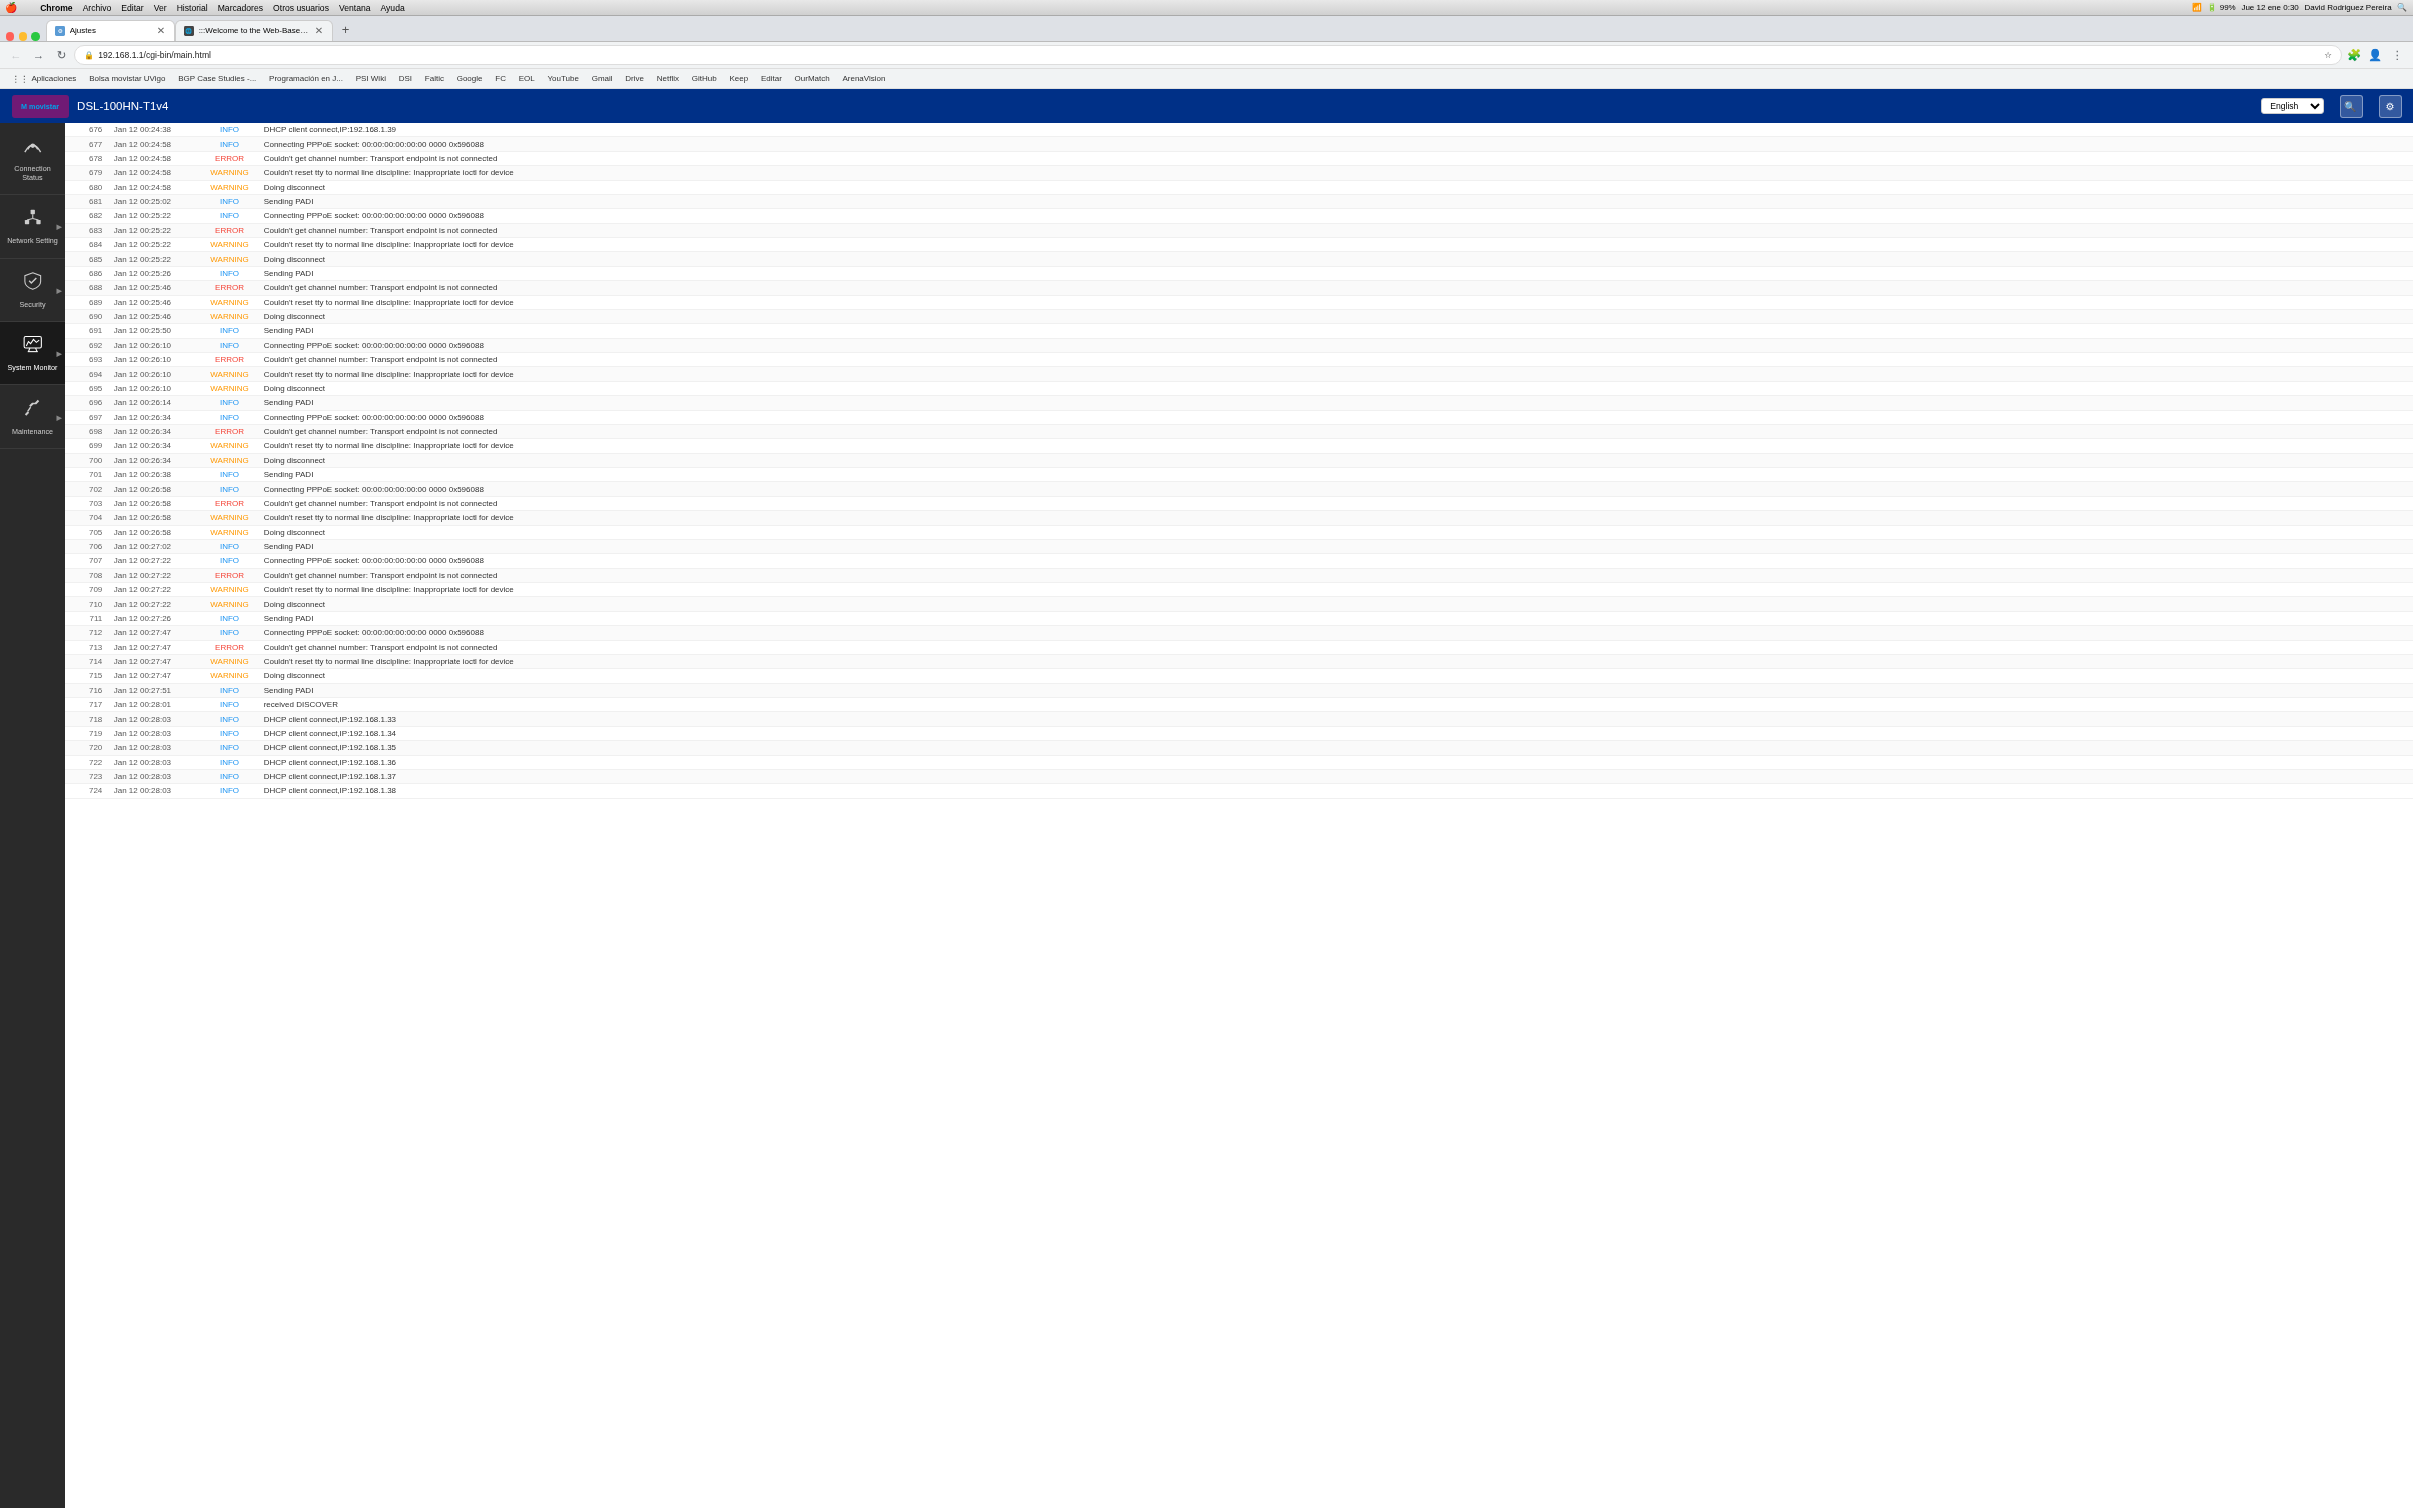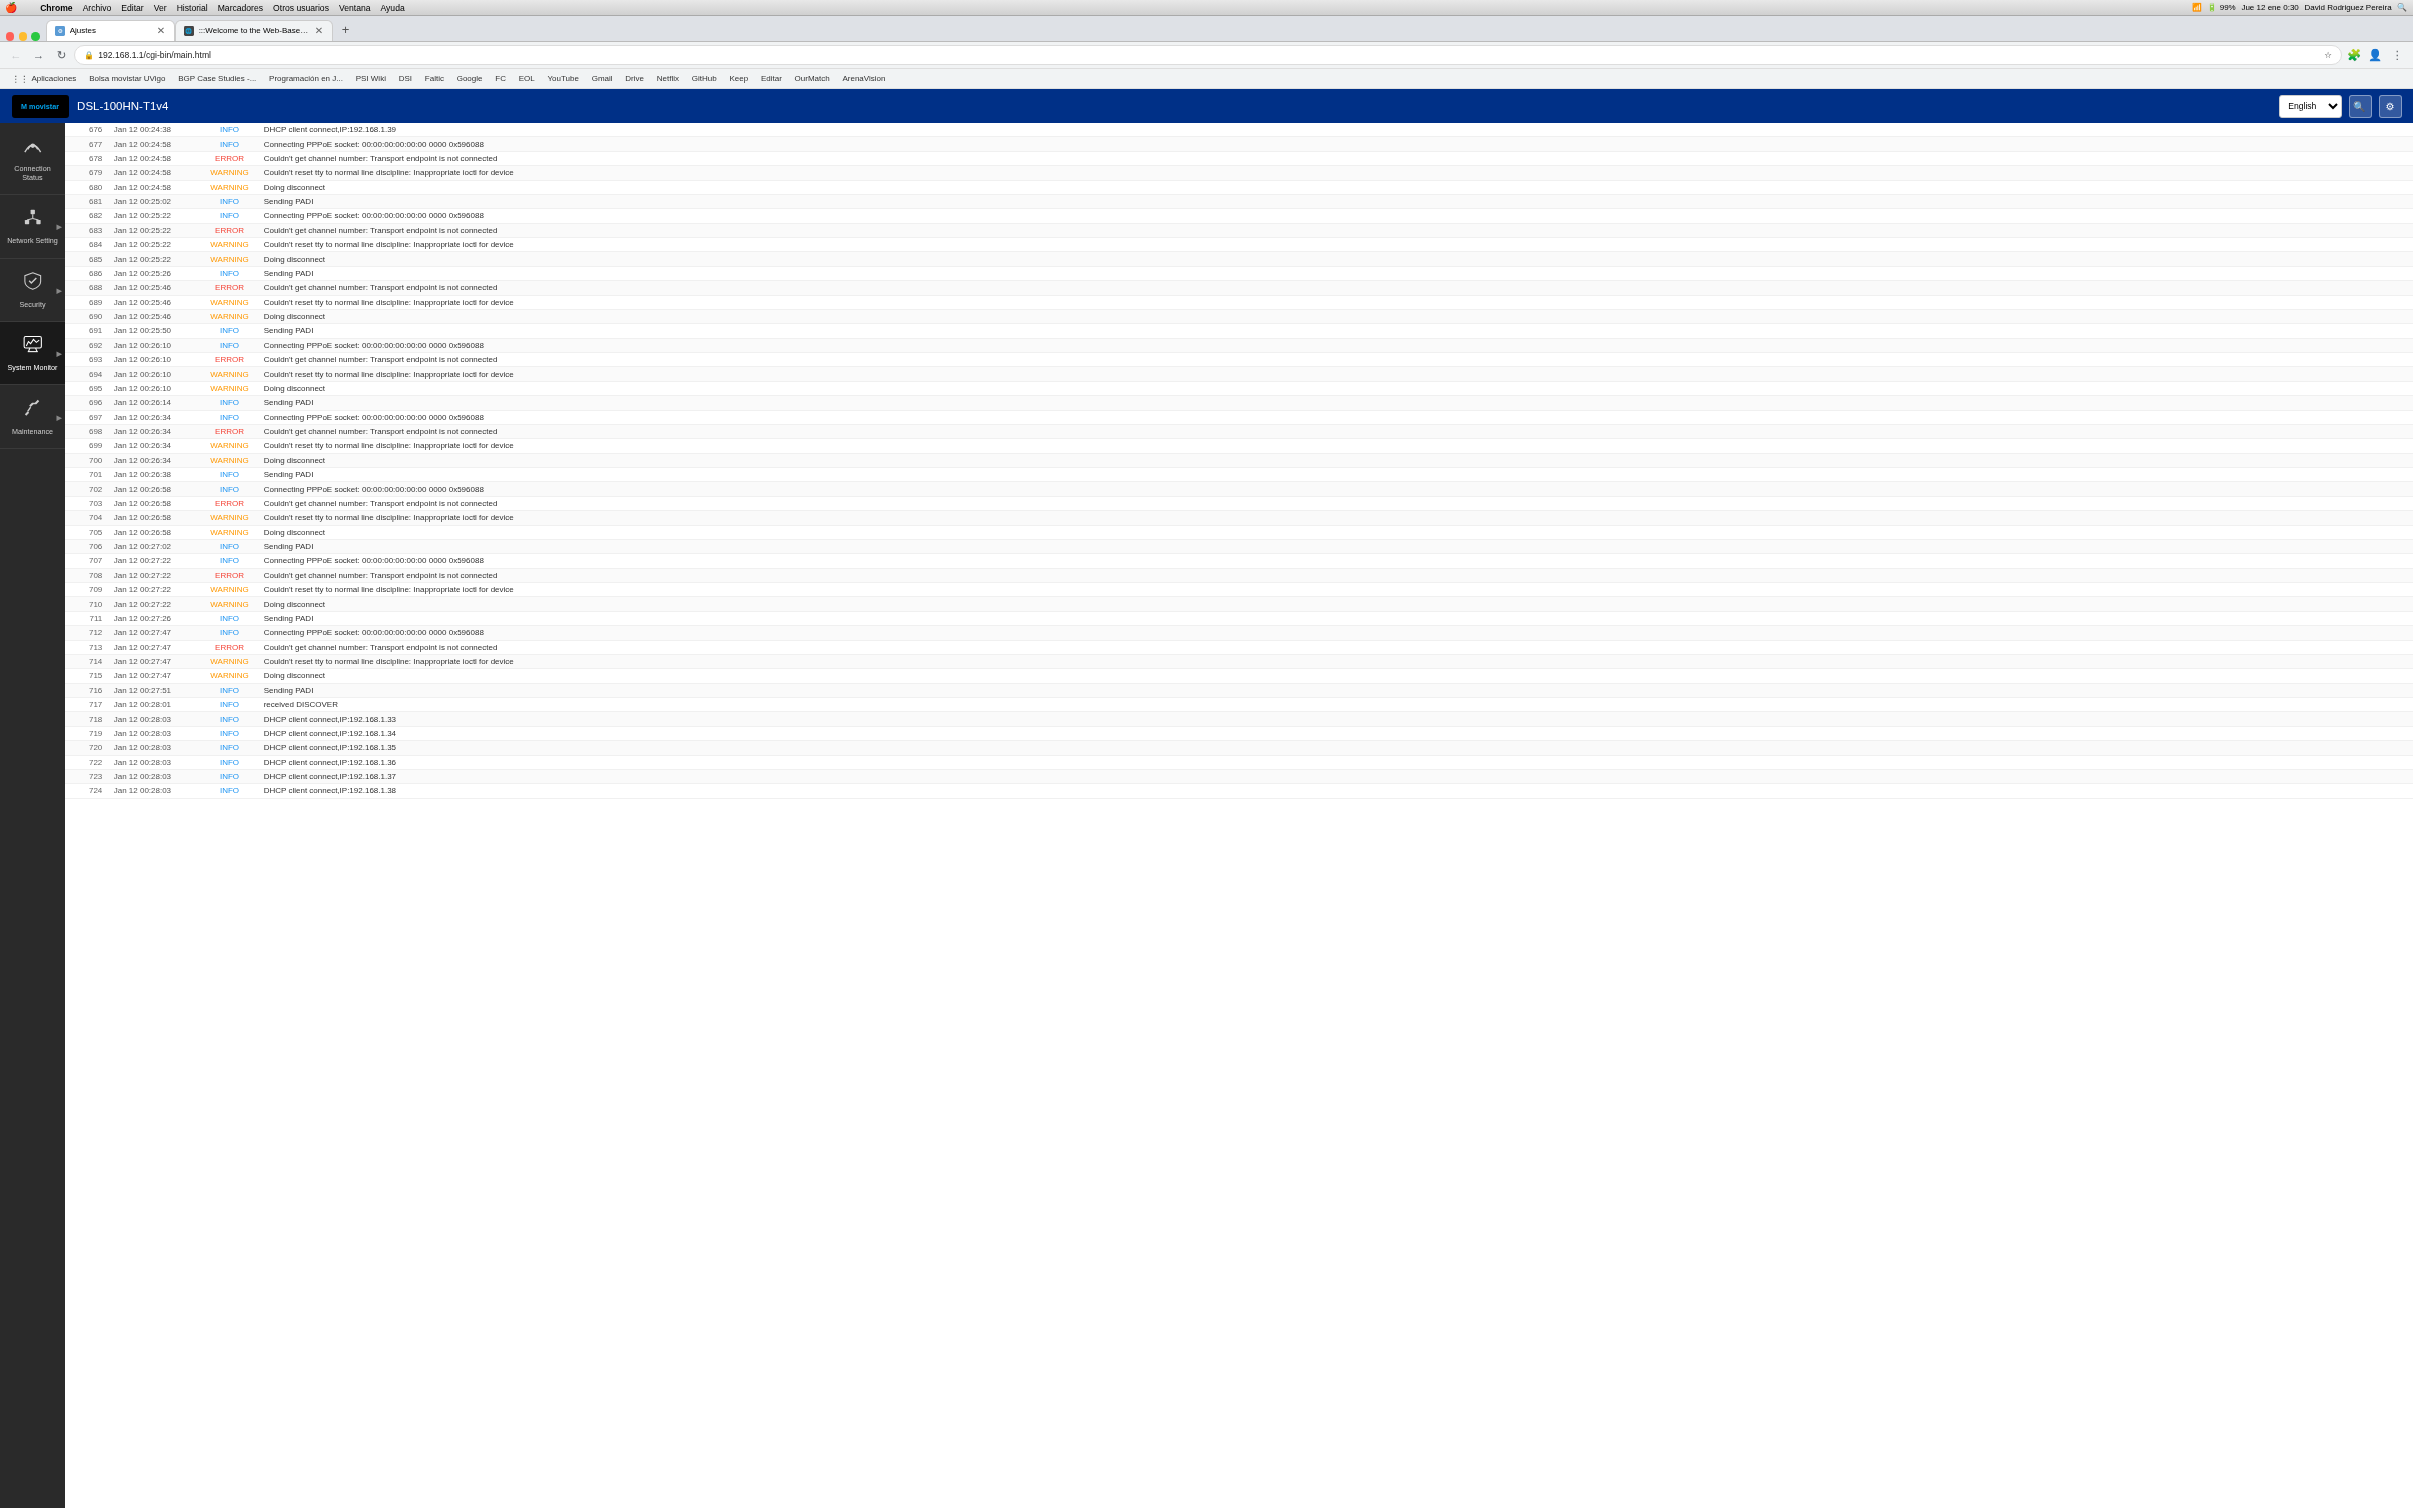--- a/index.html
+++ b/index.html
@@ -126,27 +126,27 @@
       background: #003087;
       display: flex;
       align-items: center;
       padding: 0 11.5px;
       justify-content: space-between;
       flex-shrink: 0;
     }
     .router-brand { display: flex; align-items: center; gap: 8.6px; }
     .movistar-logo {
       width: 57px; height: 23px;
-      background: #000000;
+      background: #701a75;
       border-radius: 2.9px;
       display: flex; align-items: center; justify-content: center;
       font-size: 8px; font-weight: 700; color: #00a0e8;
     }
     .router-model { color: white; font-size: 11.5px; font-weight: 500; }
-    .header-controls { display: flex; gap: 7px; }
+    .header-controls { display: flex; align-items: center; gap: 16px; }
     .lang-select {
       background: white;
       border: 0.7px solid #ccc;
       border-radius: 2.9px;
       padding: 1.4px 4.3px;
       font-size: 8.6px;
       cursor: pointer;
     }
     .header-icon-btn {
       width: 23px; height: 23px;

